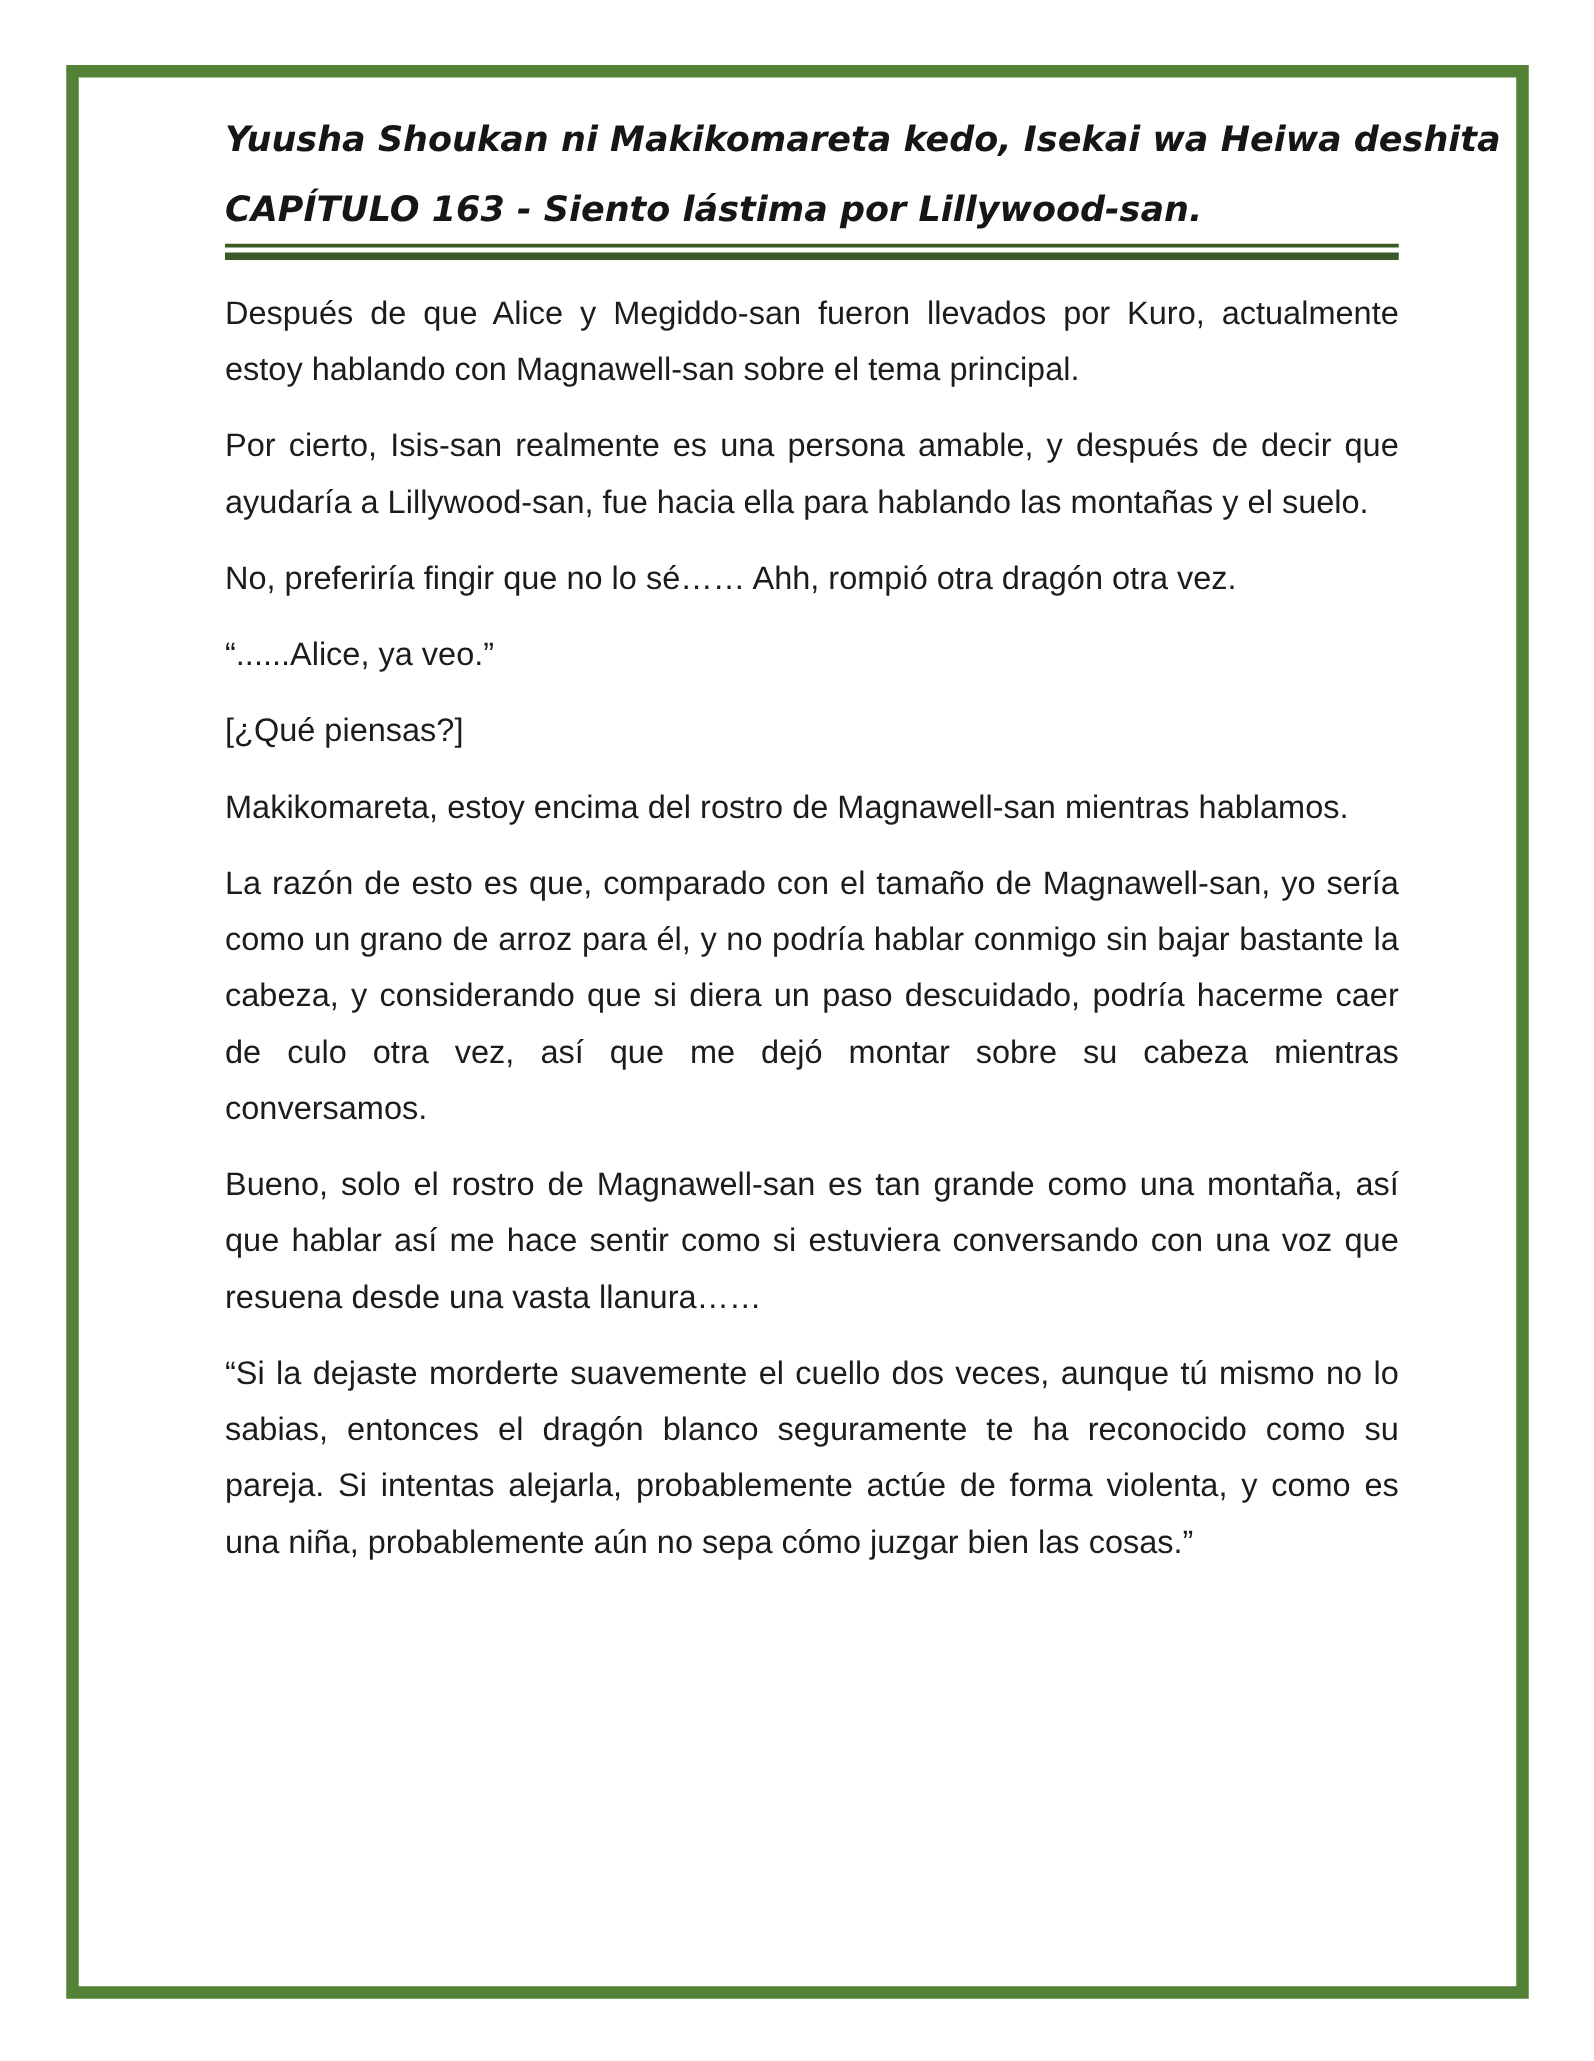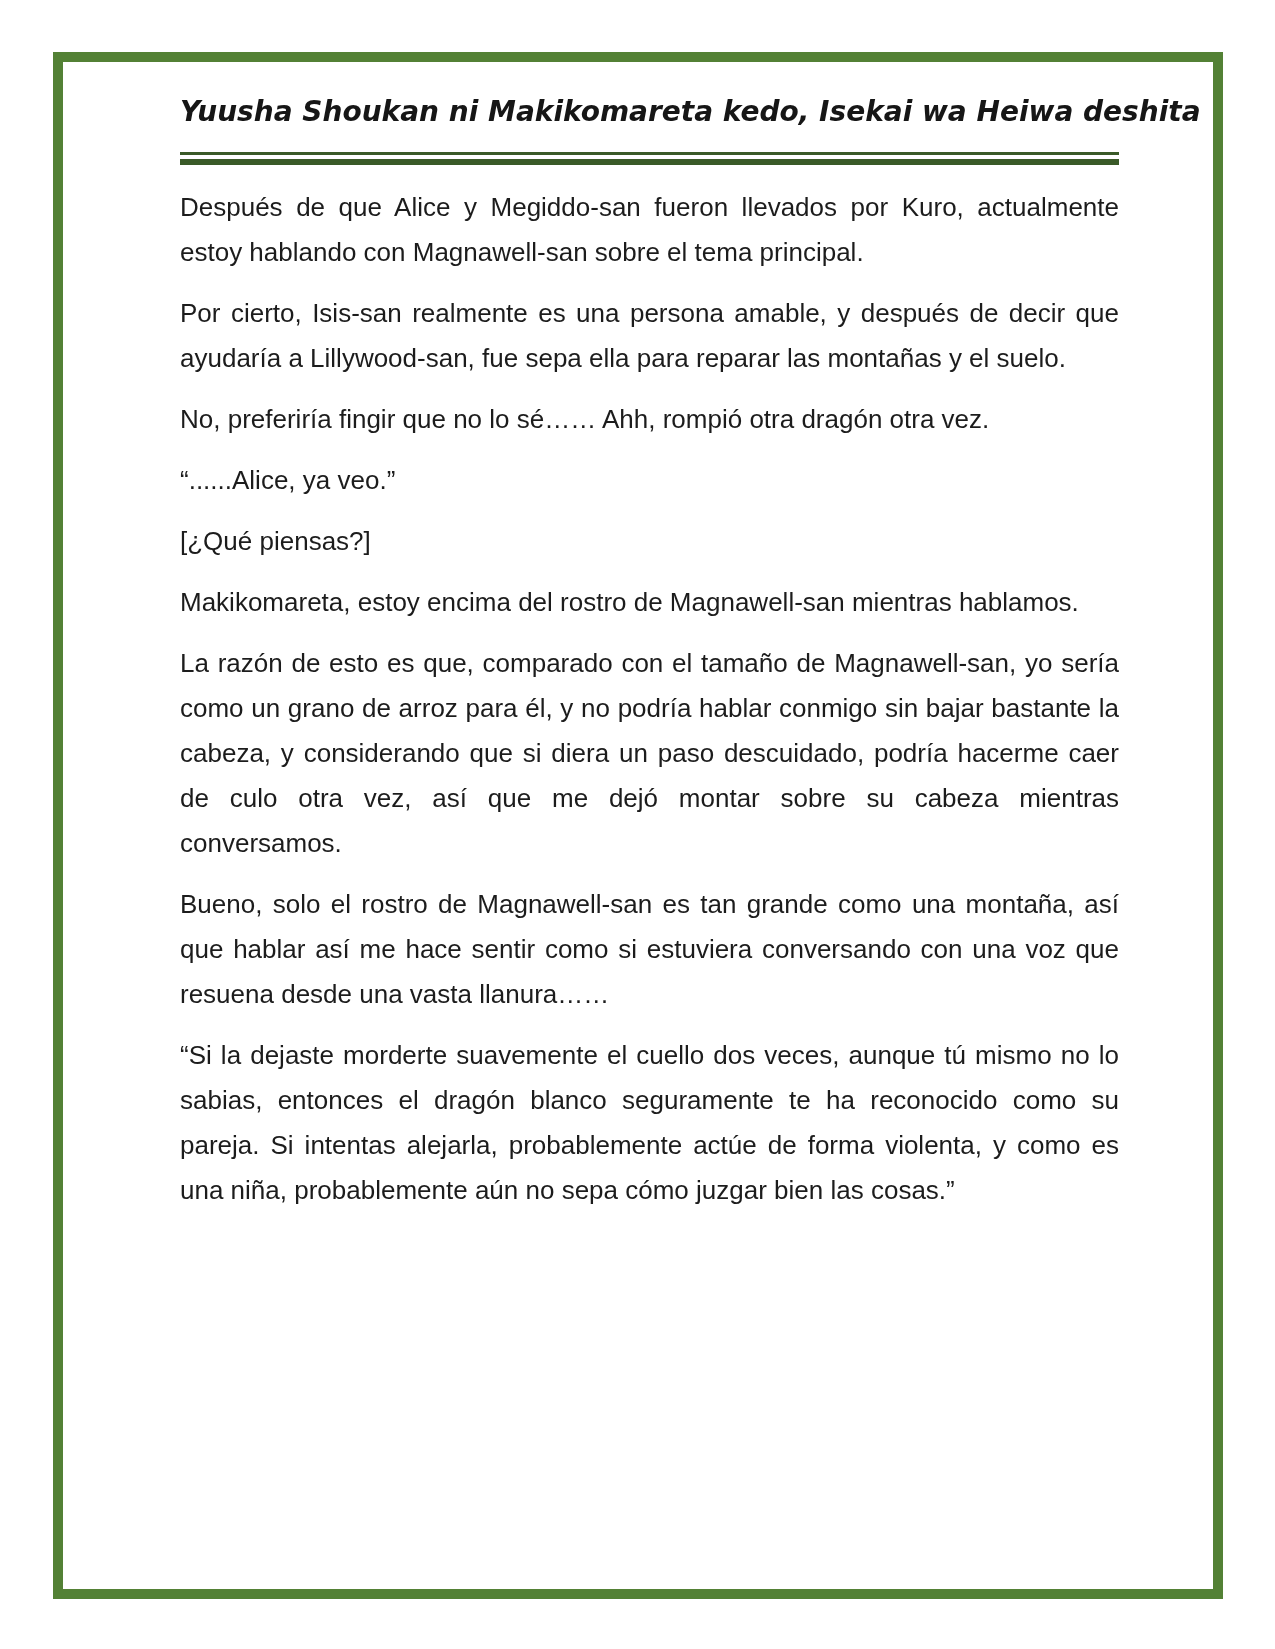--- a/index.html
+++ b/index.html
@@ -74,29 +74,30 @@
     margin-bottom: 0;
   }
 </style>
 </head>
 <body>
 
 <div class="frame"></div>
 
 <div class="content">
   <h1 class="doc-title">Yuusha Shoukan ni Makikomareta kedo, Isekai wa Heiwa deshita</h1>
+  <h2 class="chapter-heading">CAPÍTULO 163 - Siento lástima por Lillywood-san.</h2>
 
   <div class="double-rule">
     <div class="rule-thin"></div>
     <div class="rule-thick"></div>
   </div>
 
   <div class="body-text">
     <p>Después de que Alice y Megiddo-san fueron llevados por Kuro, actualmente estoy hablando con Magnawell-san sobre el tema principal.</p>
-    <p>Por cierto, Isis-san realmente es una persona amable, y después de decir que ayudaría a Lillywood-san, fue sepa ella para reparar las montañas y el suelo.</p>
+    <p>Por cierto, Isis-san realmente es una persona amable, y después de decir que ayudaría a Lillywood-san, fue hacia ella para hablando las montañas y el suelo.</p>
     <p>No, preferiría fingir que no lo sé…… Ahh, rompió otra dragón otra vez.</p>
     <p>“......Alice, ya veo.”</p>
     <p>[¿Qué piensas?]</p>
     <p>Makikomareta, estoy encima del rostro de Magnawell-san mientras hablamos.</p>
     <p>La razón de esto es que, comparado con el tamaño de Magnawell-san, yo sería como un grano de arroz para él, y no podría hablar conmigo sin bajar bastante la cabeza, y considerando que si diera un paso descuidado, podría hacerme caer de culo otra vez, así que me dejó montar sobre su cabeza mientras conversamos.</p>
     <p>Bueno, solo el rostro de Magnawell-san es tan grande como una montaña, así que hablar así me hace sentir como si estuviera conversando con una voz que resuena desde una vasta llanura……</p>
     <p>“Si la dejaste morderte suavemente el cuello dos veces, aunque tú mismo no lo sabias, entonces el dragón blanco seguramente te ha reconocido como su pareja. Si intentas alejarla, probablemente actúe de forma violenta, y como es una niña, probablemente aún no sepa cómo juzgar bien las cosas.”</p>
   </div>
 </div>
 

